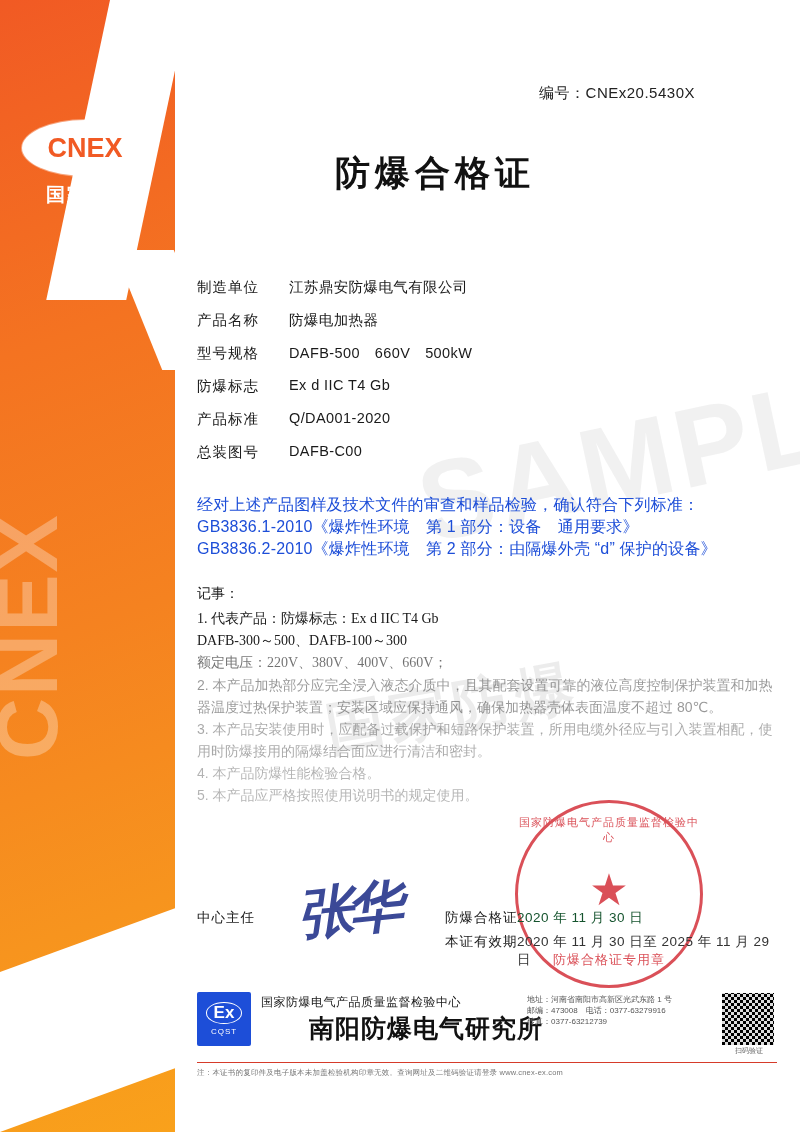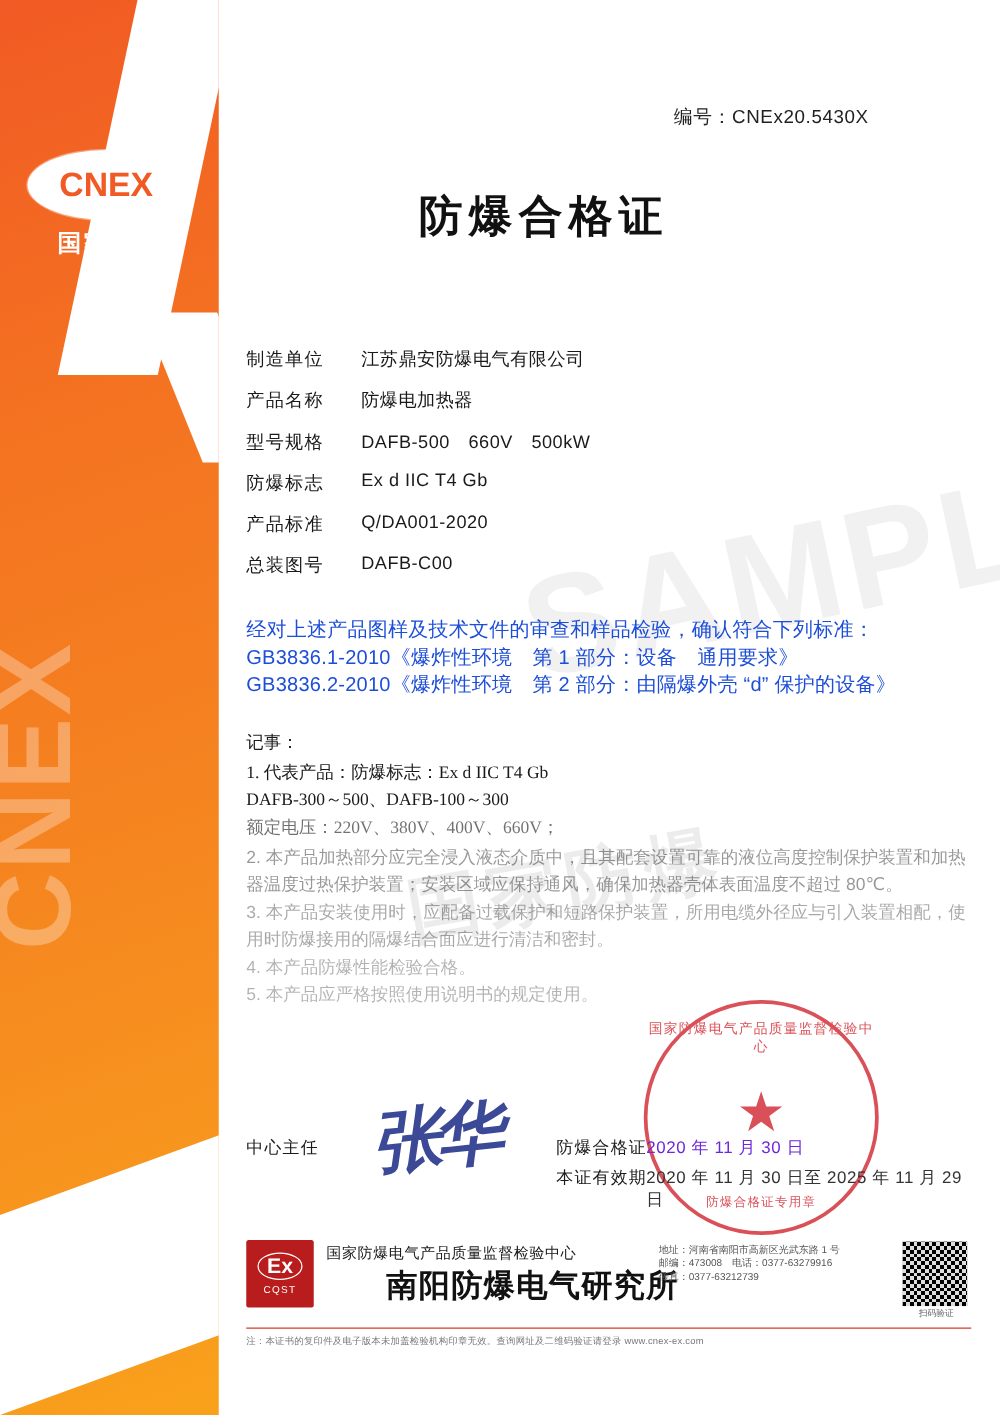--- a/index.html
+++ b/index.html
@@ -233,21 +233,21 @@
     font-size: 56px;
     color: #2b3a8f;
     font-family: "DejaVu Serif", serif;
     font-style: italic;
     font-weight: bold;
     transform: rotate(-6deg);
     letter-spacing: -6px;
     opacity: 0.92;
   }
   .issue-label { position: absolute; left: 248px; top: 14px; letter-spacing: 1px; }
-  .issue-value { position: absolute; left: 320px; top: 14px; letter-spacing: 0.5px; color: #6d28d9; }
+  .issue-value { position: absolute; left: 320px; top: 14px; letter-spacing: 0.5px; color: #14532d; }
   .valid-label { position: absolute; left: 248px; top: 38px; letter-spacing: 1px; }
   .valid-value { position: absolute; left: 320px; top: 38px; letter-spacing: 0.5px; color: #333; }
 
   
   .seal {
     position: absolute;
     left: 340px;
     top: 800px;
     width: 182px;
     height: 182px;
@@ -274,40 +274,40 @@
     font-size: 11px;
     color: #d0202a;
     letter-spacing: 1px;
   }
   .seal-text-bottom {
     position: absolute;
     left: 0;
     bottom: 16px;
     width: 100%;
     text-align: center;
-    font-size: 10px;
+    font-size: 13px;
     color: #d0202a;
     letter-spacing: 1px;
   }
 
   
   .footer {
     position: absolute;
     left: 22px;
     top: 990px;
     width: 580px;
     height: 70px;
   }
   .footer-logo {
     position: absolute;
     left: 0;
     top: 2px;
     width: 54px;
     height: 54px;
-    background: #b91c1c;
+    background: #1d4ed8;
     color: #ffffff;
     display: flex;
     flex-direction: column;
     align-items: center;
     justify-content: center;
     font-size: 8px;
     border-radius: 2px;
   }
   .footer-logo .ex {
     font-size: 17px;

